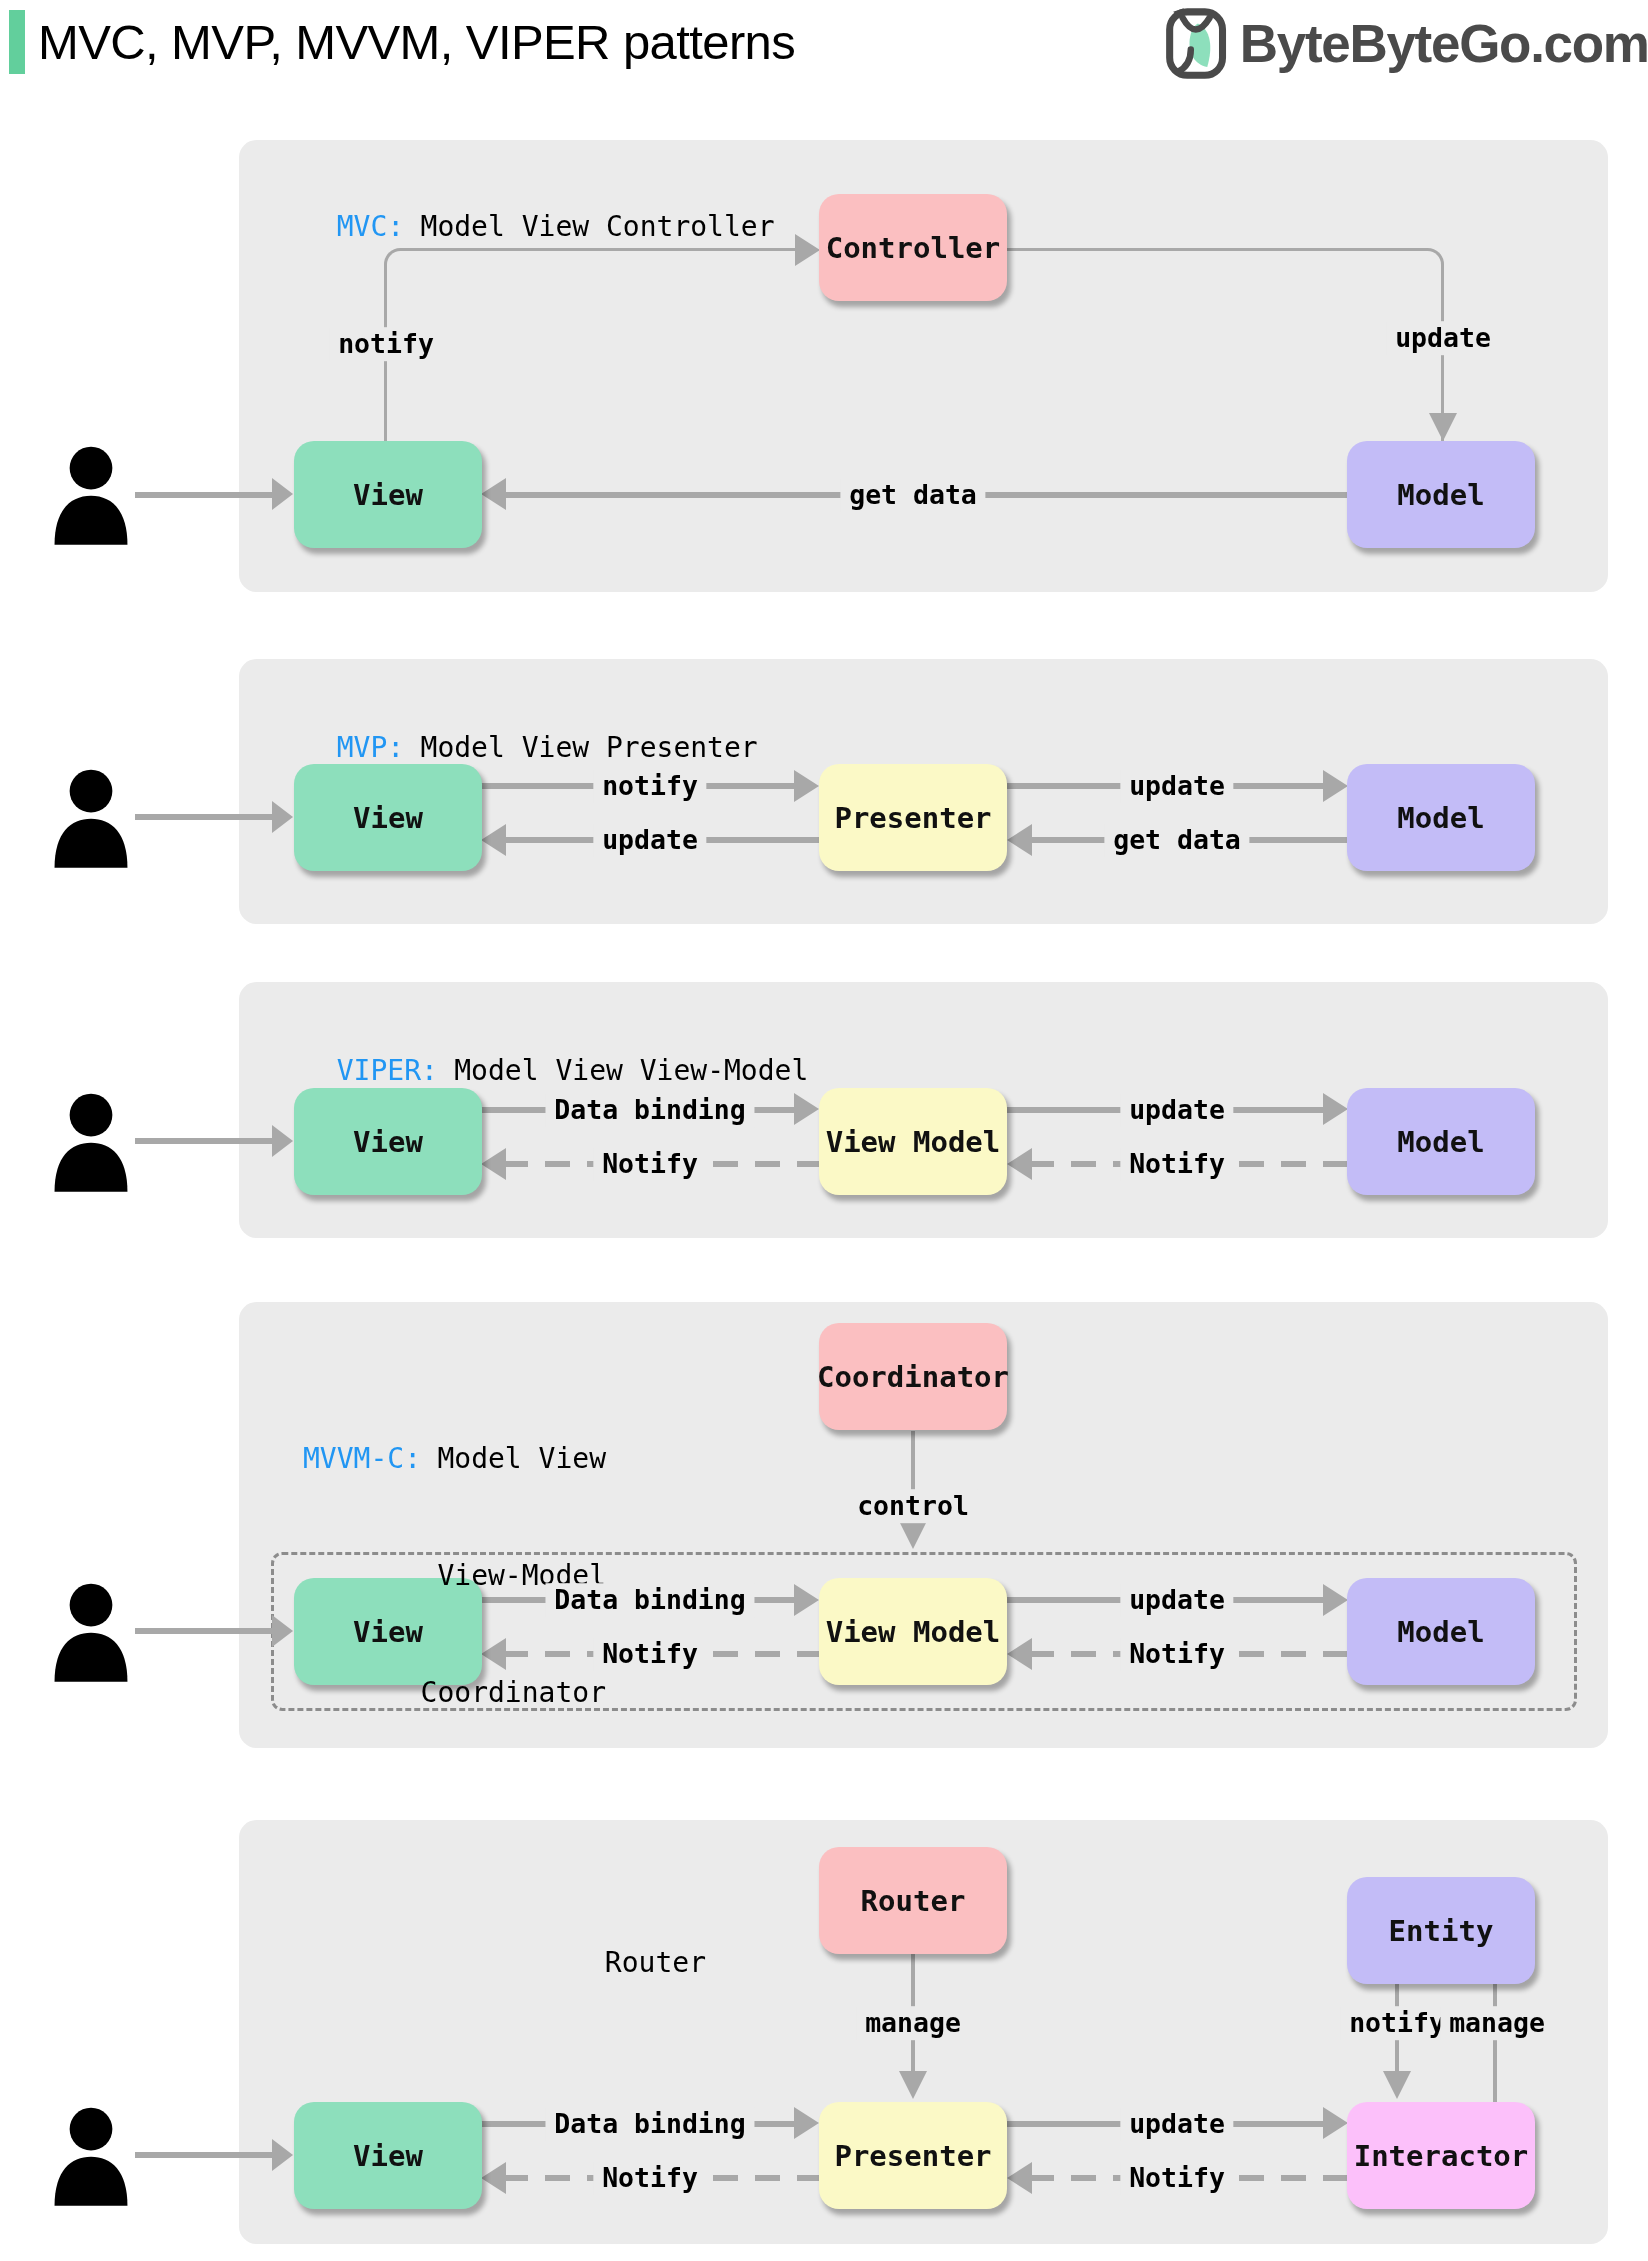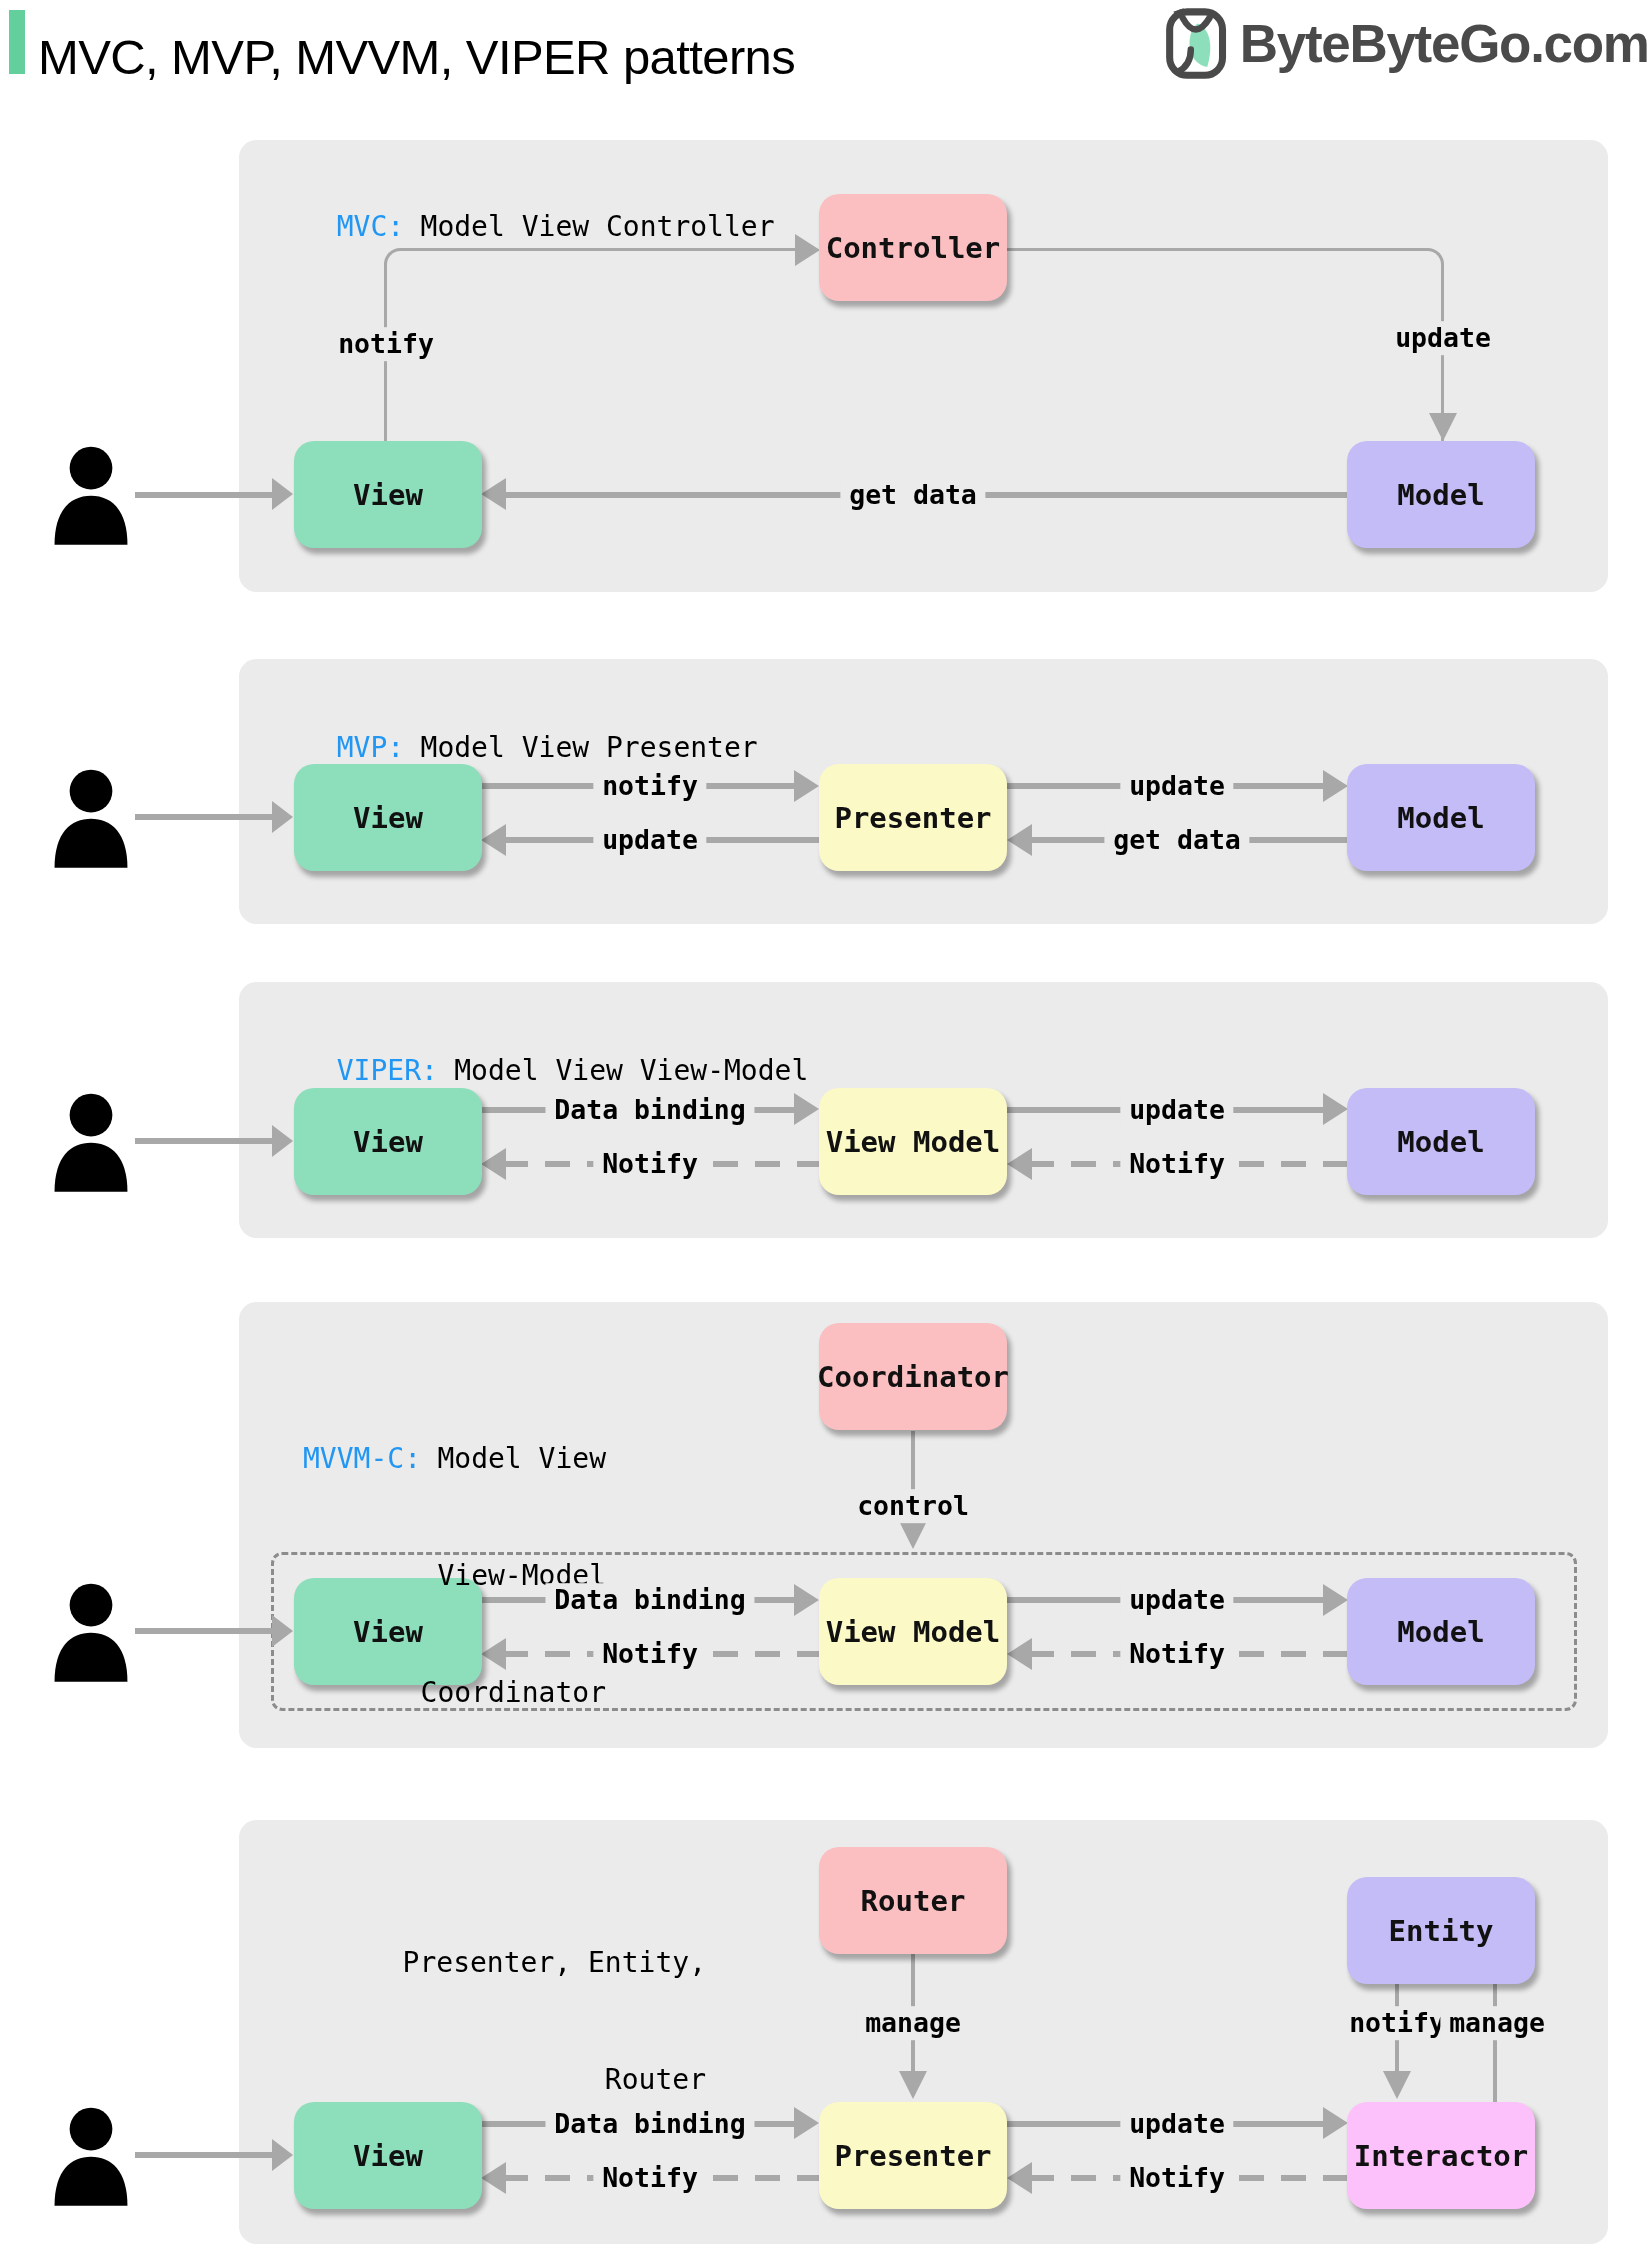--- a/index.html
+++ b/index.html
@@ -7,21 +7,21 @@
     position:relative;
     width:1649px;height:2261px;
     background:#ffffff;
     font-family:"DejaVu Sans Mono", monospace;
     overflow:hidden;
   }
   *{box-sizing:border-box;}
   
   .accent-bar{position:absolute;left:8.8px;top:10px;width:16.4px;height:64px;background:#62cf9c;}
   .page-title{
-    position:absolute;left:38px;top:29px;
+    position:absolute;left:38px;top:14px;
     font-family:"Liberation Sans", sans-serif;
     font-size:49px;color:#000;letter-spacing:-0.6px;white-space:nowrap;
   }
   .logo-wrap{position:absolute;left:1160px;top:6px;height:74px;display:flex;align-items:center;}
   .logo-text{
     font-family:"Liberation Sans", sans-serif;font-weight:bold;
     font-size:53px;color:#4a4a4a;letter-spacing:-1.3px;margin-left:8.8px;white-space:nowrap;
   }
   
   .panel{position:absolute;left:239px;width:1369px;background:#ebebeb;border-radius:17.6px;z-index:0;}
@@ -214,21 +214,20 @@
 <div class="ah-l" style="left:1007px;top:1638px;"></div>
 <div class="hdash" style="left:1029px;top:1651px;width:319px;"></div>
 <div class="albl" style="left:1177px;top:1654px;">Notify</div>
 
 <div class="nbox c-green" style="left:294px;top:1578px;">View</div>
 <div class="nbox c-yellow" style="left:819px;top:1578px;">View Model</div>
 <div class="nbox c-purple" style="left:1347px;top:1578px;">Model</div>
 
 <div class="panel" style="top:1820px;height:424px;"></div>
 <div class="sec-header ra" style="left:303px;top:1865px;width:403px;">
-  <div>Presenter, Entity,</div>
   <div>Router</div>
 </div>
 
 <div class="nbox c-pink" style="left:819px;top:1847px;">Router</div>
 <div class="nbox c-purple" style="left:1347px;top:1847px;margin-top:30px;">Entity</div>
 
 <div class="vline" style="left:911px;top:1954px;height:120px;"></div>
 <div class="albl" style="left:913px;top:2023px;">manage</div>
 <div class="ah-d" style="left:899px;top:2071px;"></div>
 

